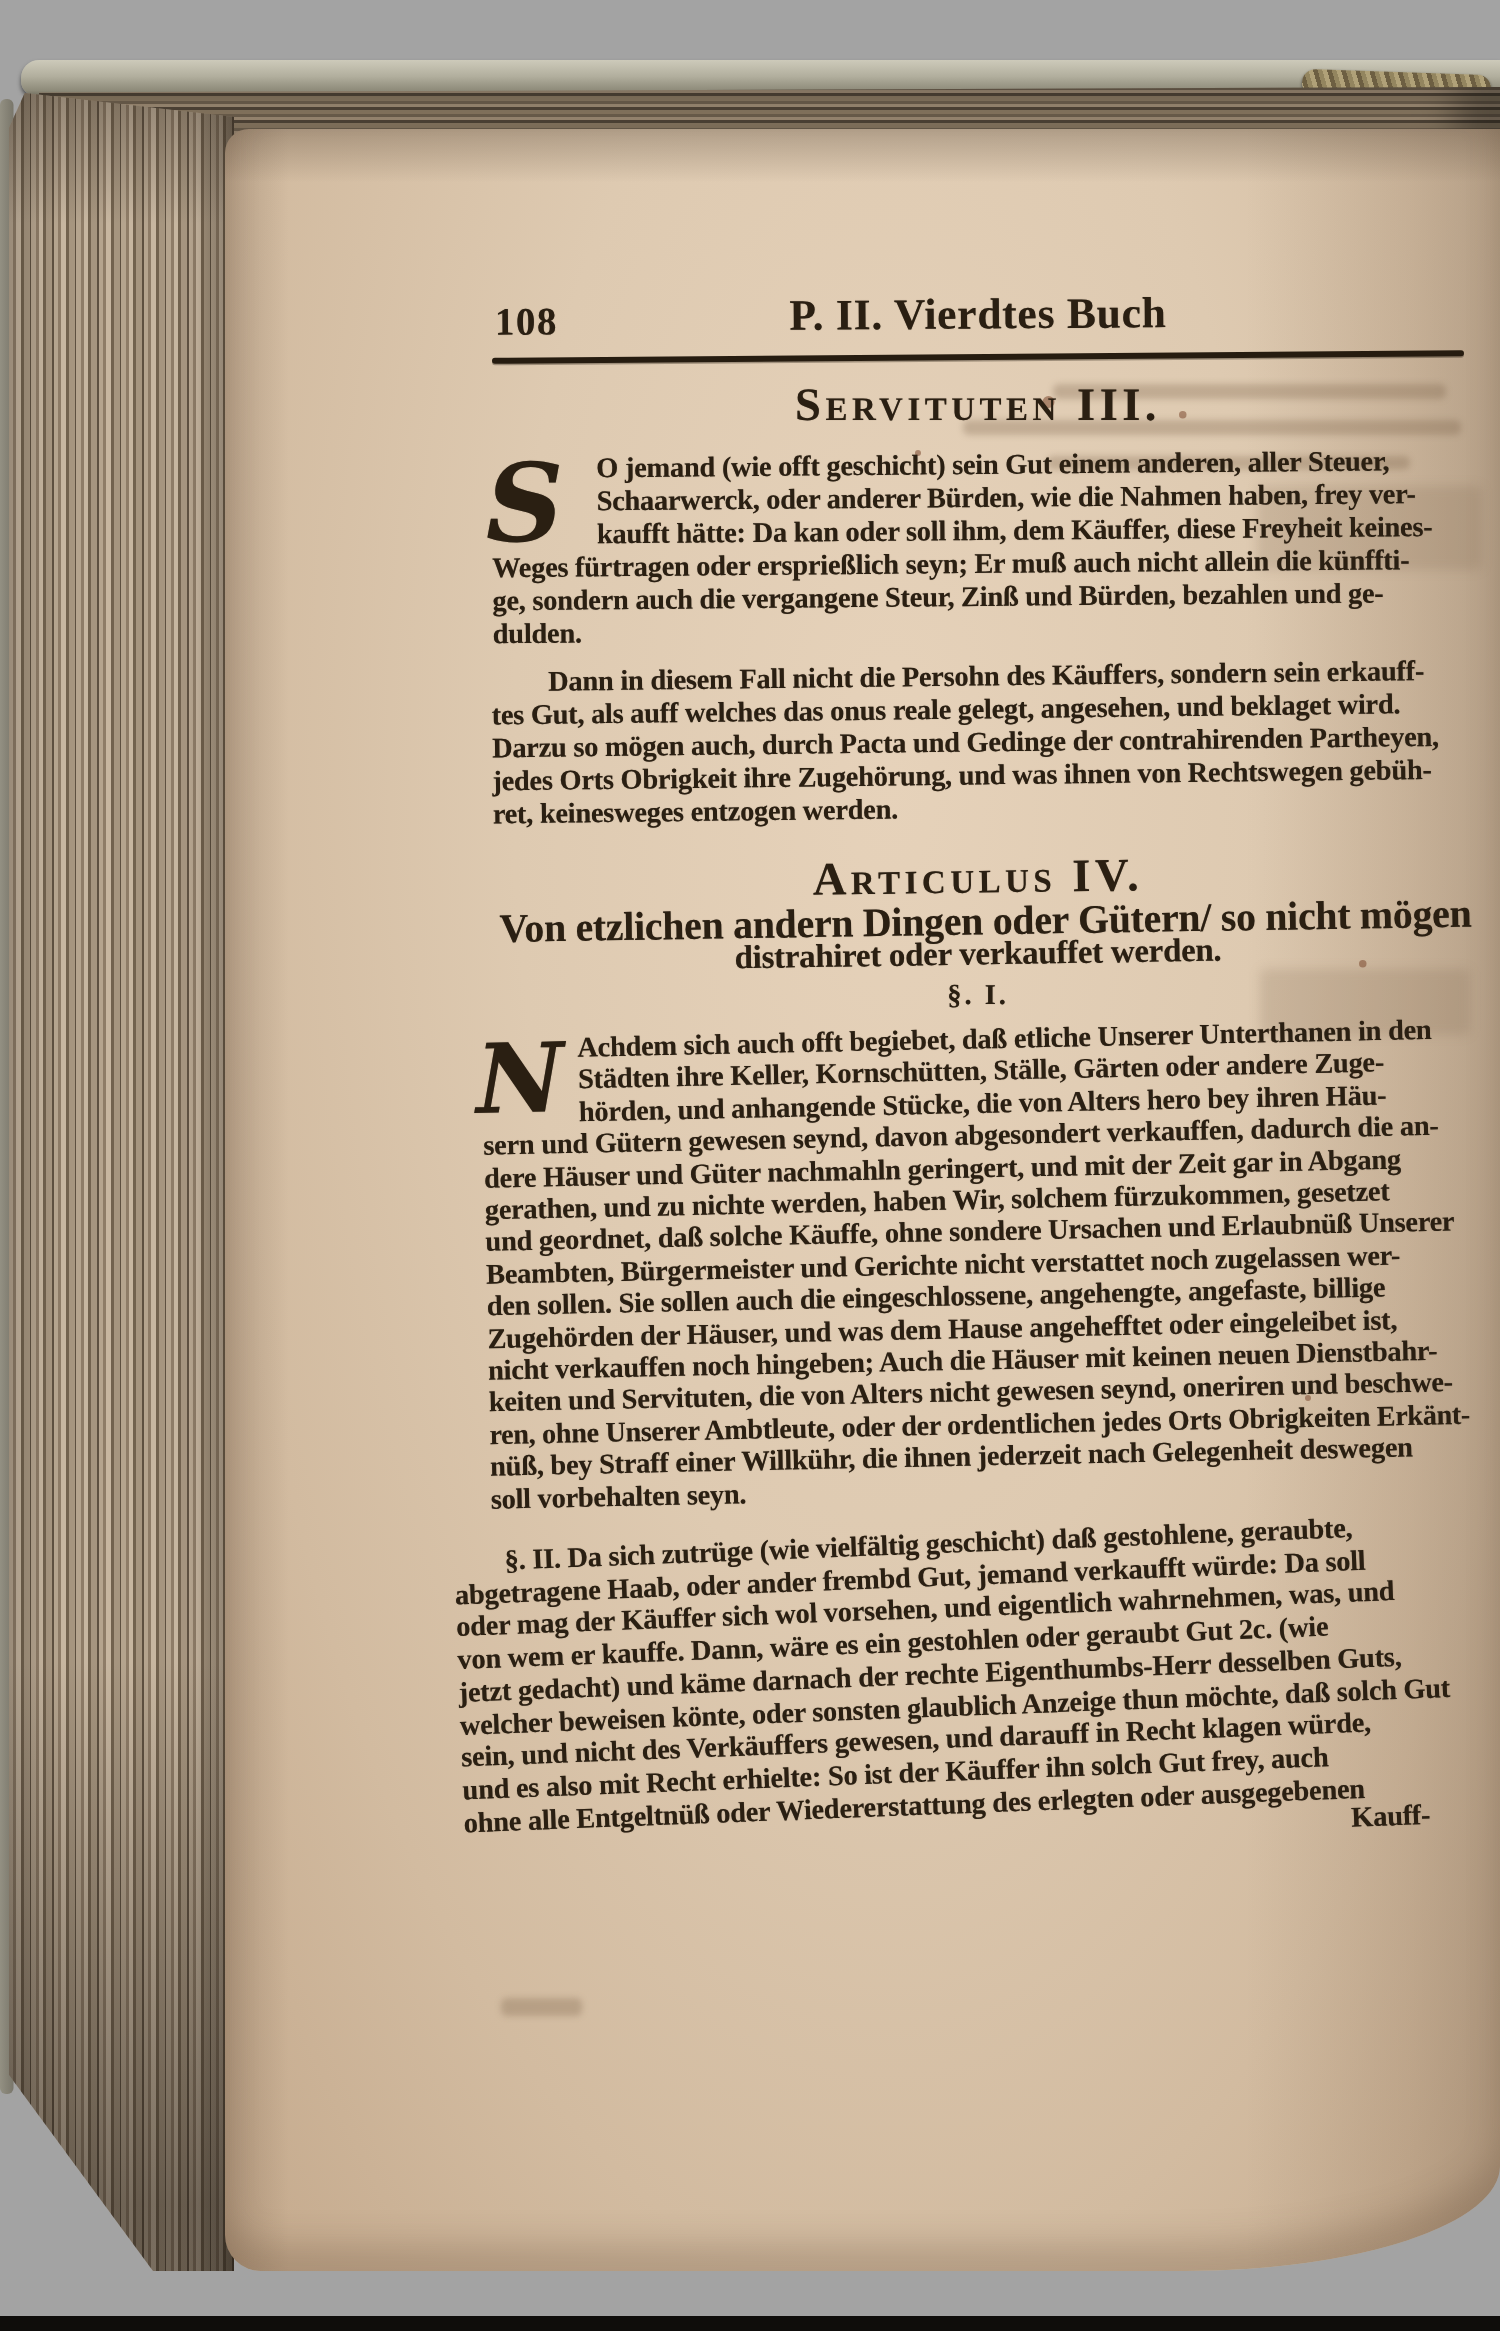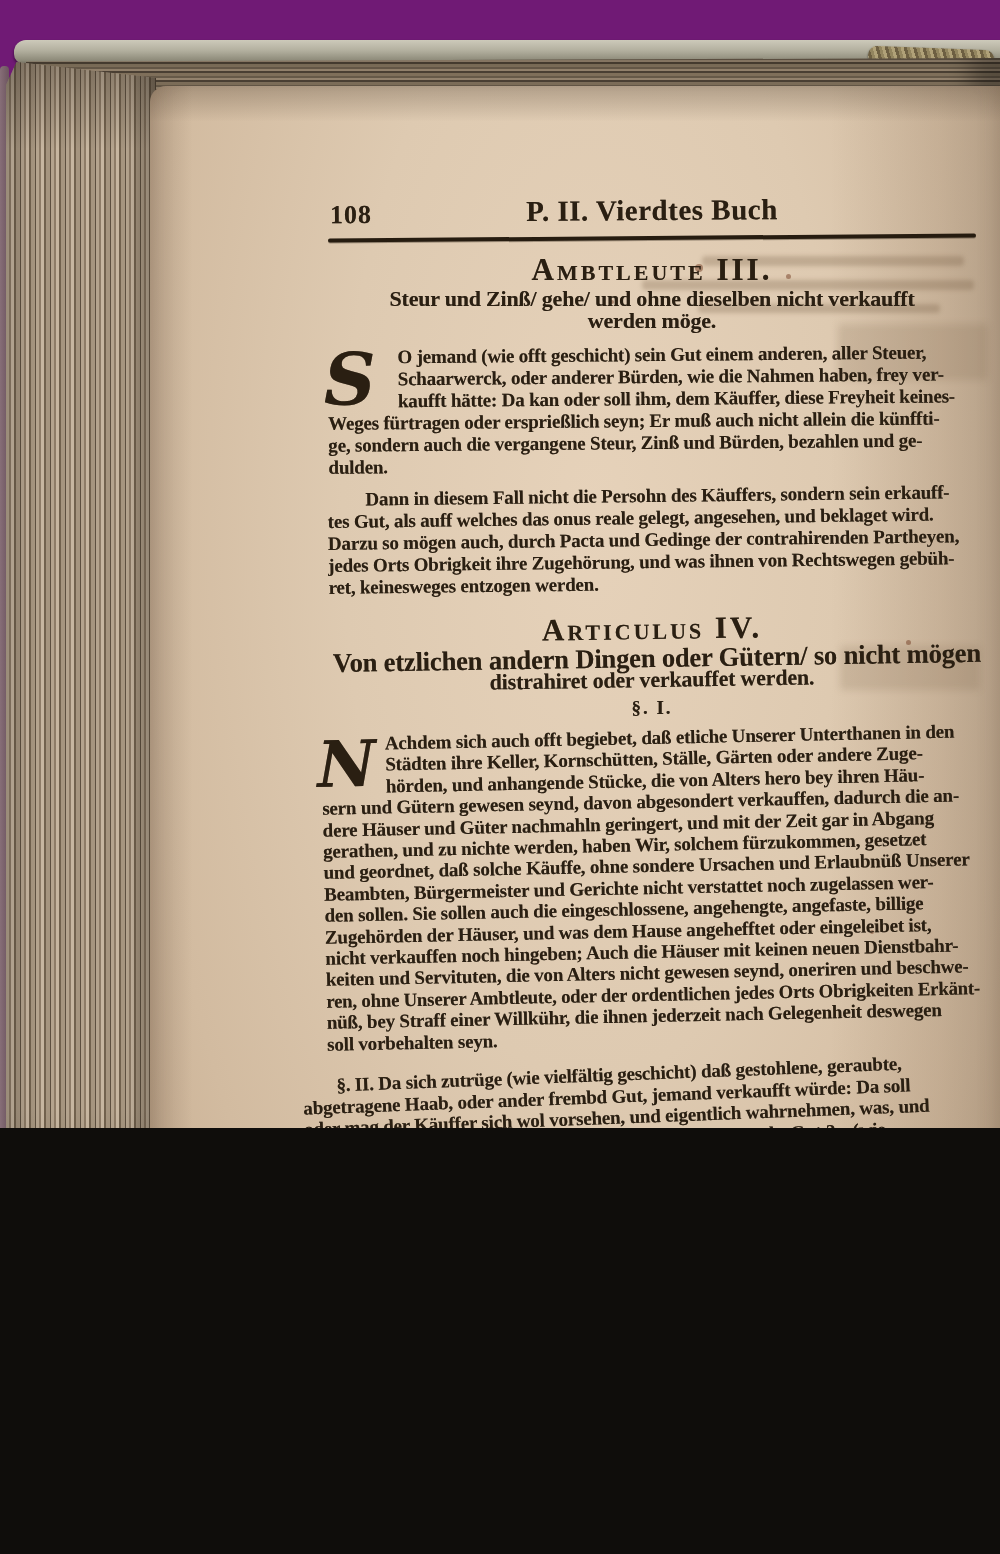--- a/index.html
+++ b/index.html
@@ -1,16 +1,16 @@
 <!DOCTYPE html>
 <html><head>
 <meta charset="utf-8">
 <style>
   html,body{margin:0;padding:0;background:#0f0d0b;}
-  .stage{position:relative;width:1000px;height:1128px;background:#701a75;overflow:hidden;
+  .stage{position:relative;width:1000px;height:1544px;background:#a3a3a3;overflow:hidden;
          font-family:"Liberation Serif", serif;}
 
   
   .cover-top{position:absolute;left:14px;top:40px;width:986px;height:24px;
     background:linear-gradient(180deg,#cdcaba 0%,#b2af9e 45%,#8d8a79 85%,#6f6c5d 100%);
     border-radius:12px 0 0 10px; box-shadow:0 2px 3px rgba(0,0,0,.55);}
   .headband{position:absolute;left:868px;top:48px;width:126px;height:18px;
     background:repeating-linear-gradient(72deg,#b0a178 0 3px,#6d5f42 3px 6px,#93855f 6px 9px);
     border-radius:9px; transform:rotate(2deg); box-shadow:0 1px 2px rgba(0,0,0,.6);}
   .block-top{position:absolute;left:26px;top:58px;width:974px;height:36px;
@@ -105,26 +105,22 @@
     <div class="speck" style="left:720px;top:844px;width:4px;height:4px;"></div>
 
     <div class="content">
 
       <div class="pg-header">
         <span class="pg-number">108</span>
         <span class="running-title">P. II. Vierdtes Buch</span>
       </div>
       <div class="rule"></div>
 
-      <div class="articulus art3-h">Ambtleute III.</div>
+      <div class="articulus art3-h">Servituten III.</div>
 
-      <div class="center sub2 para">
-          <span class="tline" style="transform: scaleX(1);">Steur und Zinß/ gehe/ und ohne dieselben nicht verkaufft</span>
-          <span class="tline last" style="transform: scaleX(1);">werden möge.</span>
-        </div>
 
       <div class="para p1">
         <span class="dropcap">S</span>
         <div>
             <span class="tline indented" style="transform: scaleX(1);">O jemand (wie offt geschicht) sein Gut einem anderen, aller Steuer,</span>
             <span class="tline indented" style="transform: scaleX(1);">Schaarwerck, oder anderer Bürden, wie die Nahmen haben, frey ver-</span>
             <span class="tline indented" style="transform: scaleX(1);">kaufft hätte: Da kan oder soll ihm, dem Käuffer, diese Freyheit keines-</span>
             <span class="tline" style="transform: scaleX(1);">Weges fürtragen oder ersprießlich seyn; Er muß auch nicht allein die künffti-</span>
             <span class="tline" style="transform: scaleX(1);">ge, sondern auch die vergangene Steur, Zinß und Bürden, bezahlen und ge-</span>
             <span class="tline last" style="transform: scaleX(1);">dulden.</span>

